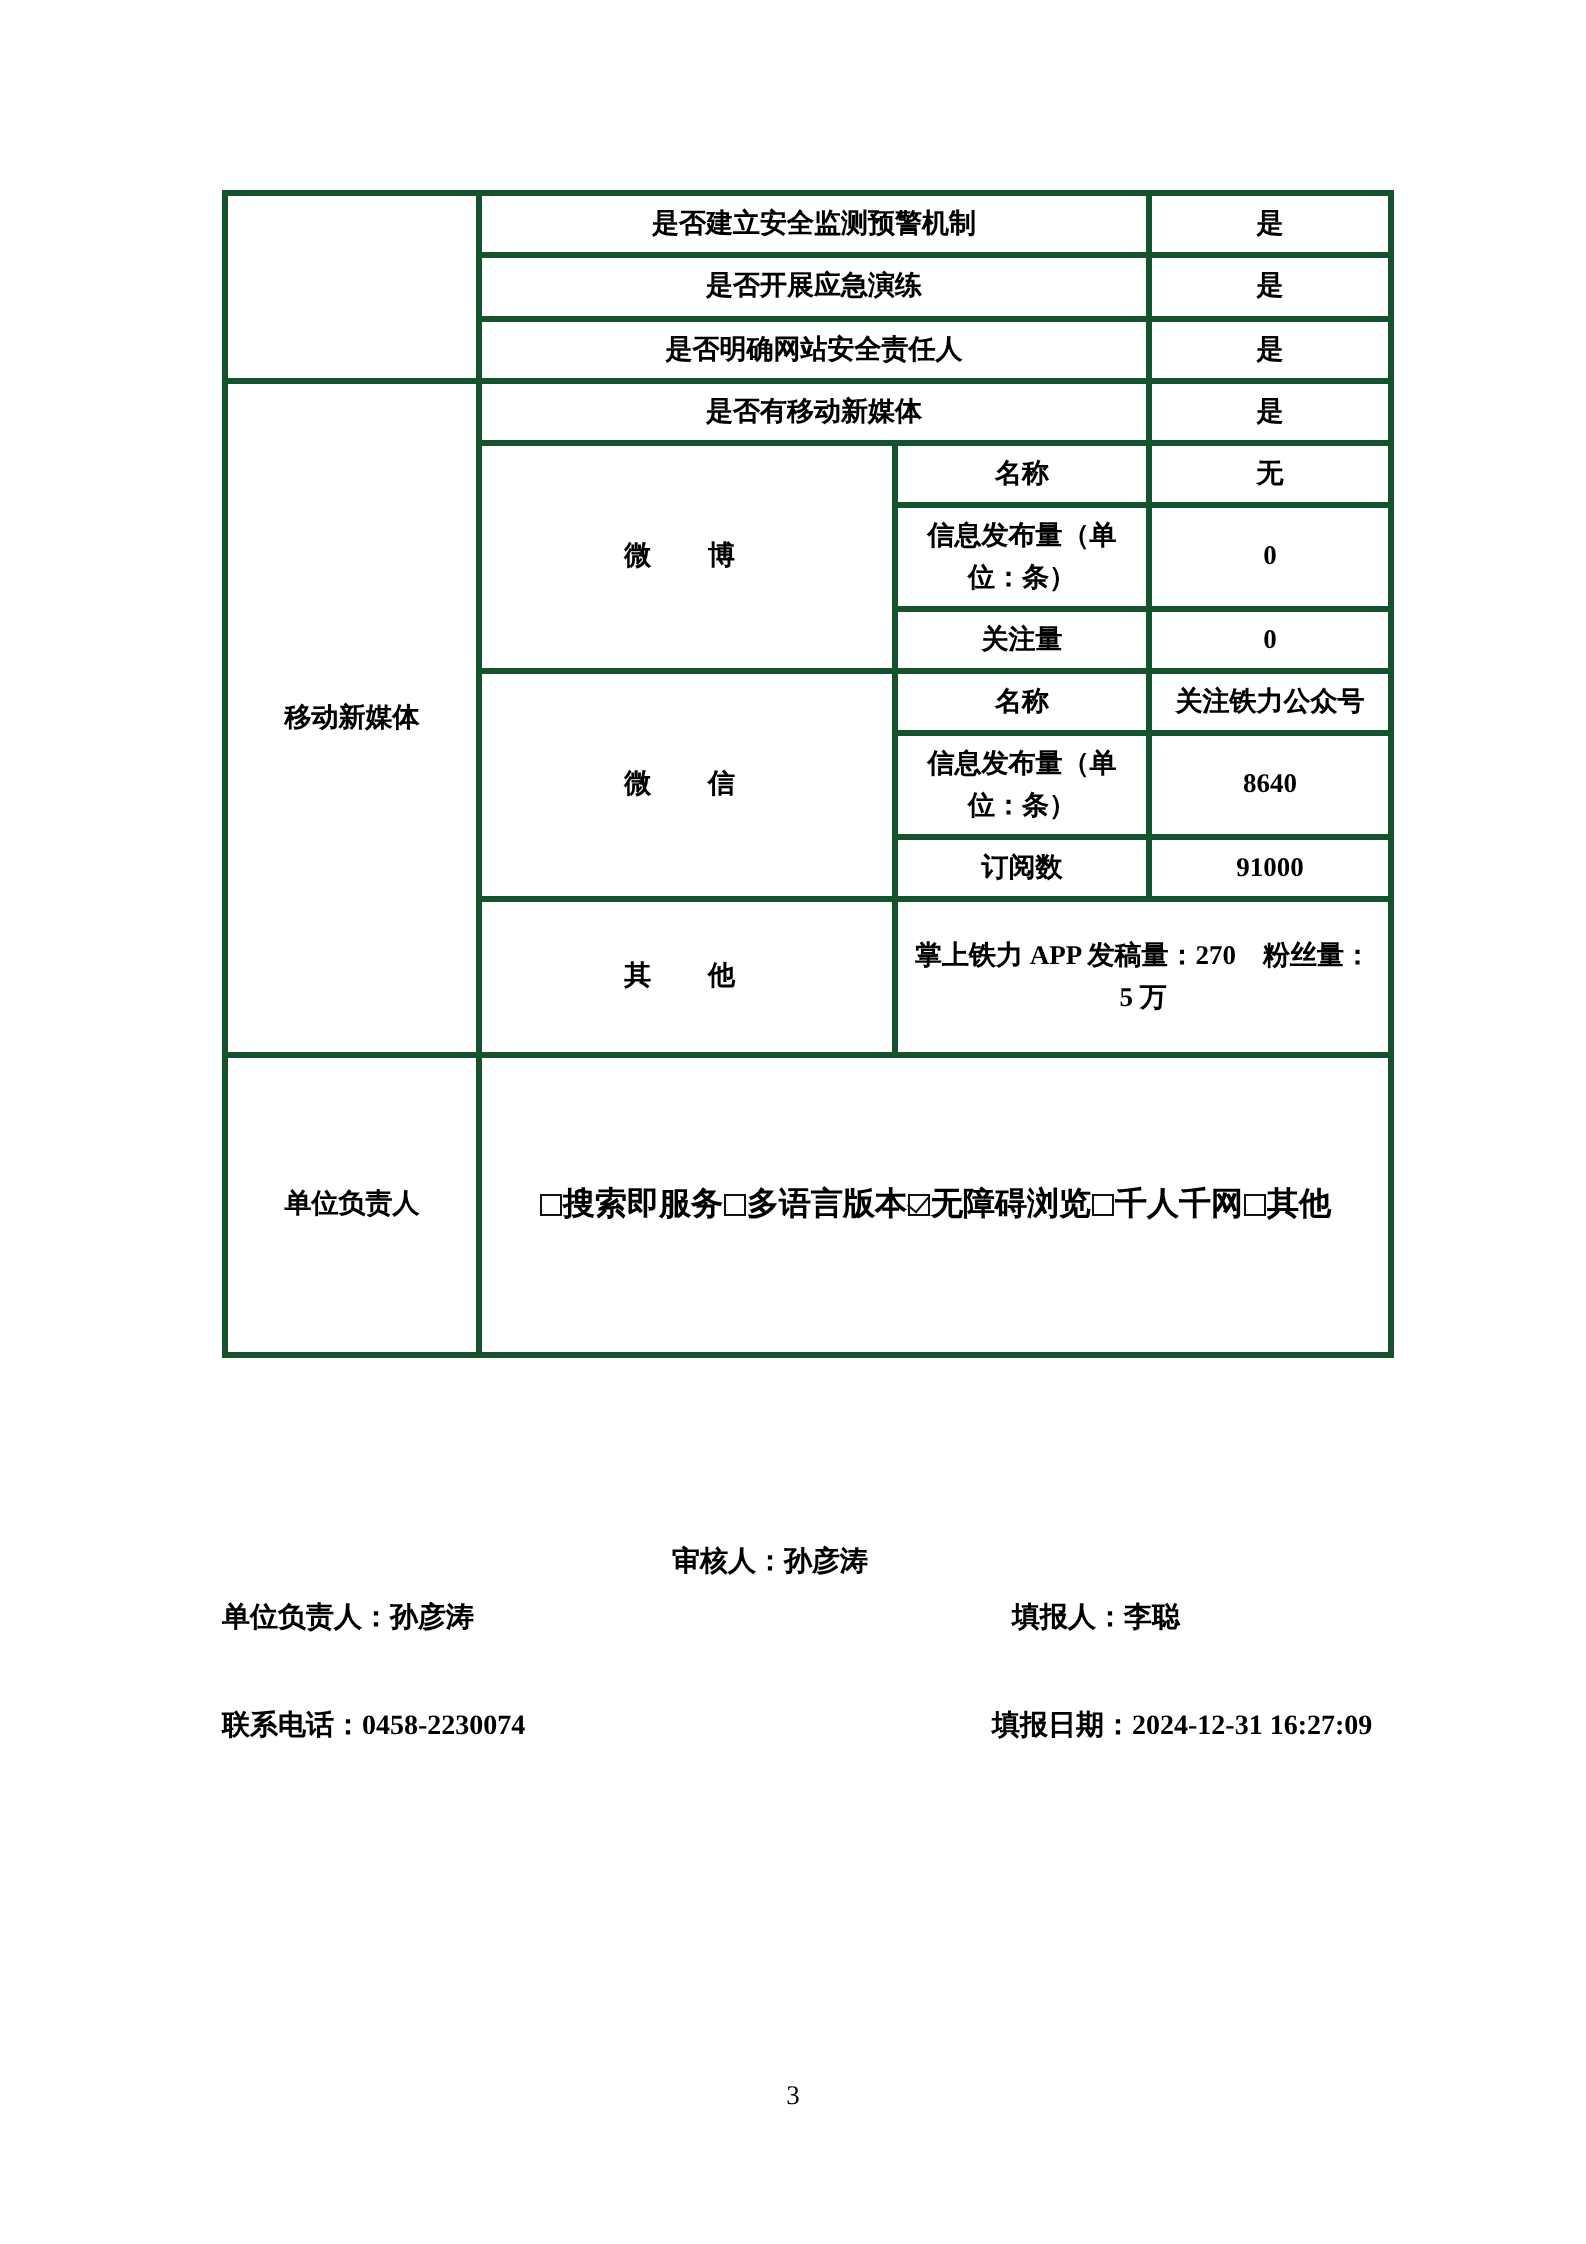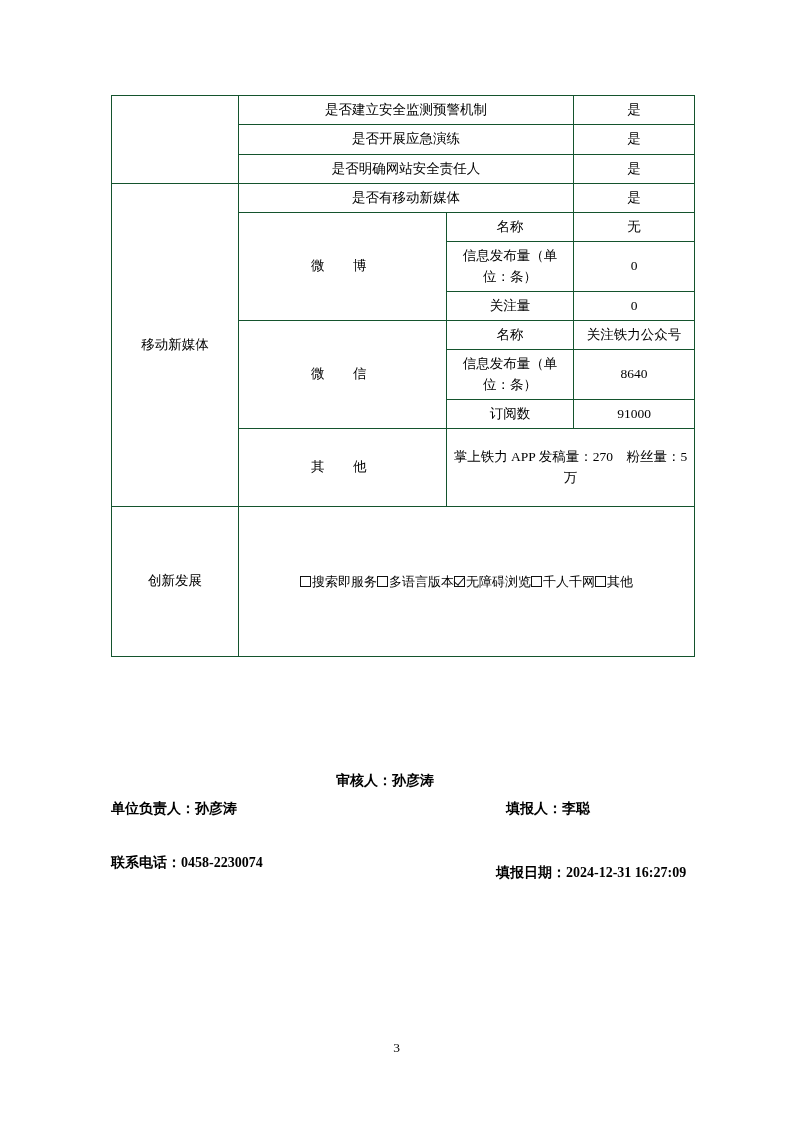--- a/index.html
+++ b/index.html
@@ -26,47 +26,48 @@
     left: 111px;
     top: 95px;
     width: 583px;
   }
   table.main {
     border-collapse: collapse;
     width: 583px;
     table-layout: fixed;
   }
   table.main td {
-    border: 1px solid #14532d;
+    border: 3px solid #14532d;
     font-size: 13.5px;
     line-height: 1.5;
     text-align: center;
     vertical-align: middle;
     padding: 4px 6px;
     box-sizing: border-box;
+    font-weight: bold;
   }
   td.left-pad {
     text-align: left;
     padding-left: 10px;
     padding-right: 10px;
     line-height: 1.7;
   }
   .spaced2 {
     letter-spacing: 0.55em;
     padding-left: 0.55em;
   }
   .inno-cell {
     height: 150px;
     vertical-align: middle;
   }
   .inno-row {
     display: block;
     text-align: center;
     white-space: nowrap;
-    font-size: 13px;
+    font-size: 16px;
   }
   .cbx {
     display: inline-block;
     width: 11px;
     height: 11px;
     border: 1.3px solid #111111;
     box-sizing: border-box;
     position: relative;
     vertical-align: -1px;
     margin-right: 1px;
@@ -95,21 +96,21 @@
     height: 40px;
   }
   .sg {
     position: absolute;
     white-space: nowrap;
   }
   .s-resp { left: 0px; top: 0px; margin-top: 28px; }
   .s-audit { left: 225px; top: 0px; }
   .s-filler { left: 395px; top: 16px; margin-top: 12px; }
   .s-phone { left: 0px; top: 42px; }
-  .s-date { left: 385px; top: 52px; }
+  .s-date { left: 385px; top: 42px; }
   .s-remark { left: 0px; top: 84px; }
   .pagenum {
     position: absolute;
     left: 0;
     top: 1040px;
     width: 793px;
     text-align: center;
     font-size: 13.5px;
   }
 </style>
@@ -174,21 +175,21 @@
           <td>订阅数</td>
           <td>91000</td>
         </tr>
 
         <tr>
           <td class="spaced2" style="height:78px">其　他</td>
           <td colspan="2" class="left-pad">掌上铁力 APP 发稿量：270　粉丝量：5 万</td>
         </tr>
 
         <tr>
-          <td class="inno-cell">创新发展</td>
+          <td class="inno-cell">单位负责人</td>
           <td colspan="3" class="inno-cell">
             <span class="inno-row"><span class="cbx"></span><span>搜索即服务</span><span class="cbx"></span><span>多语言版本</span><span class="cbx checked"></span><span>无障碍浏览</span><span class="cbx"></span><span>千人千网</span><span class="cbx"></span><span>其他</span></span>
           </td>
         </tr>
       </tbody>
     </table>
   </div>
 
   <div class="signblock">
     <div class="signrow">

